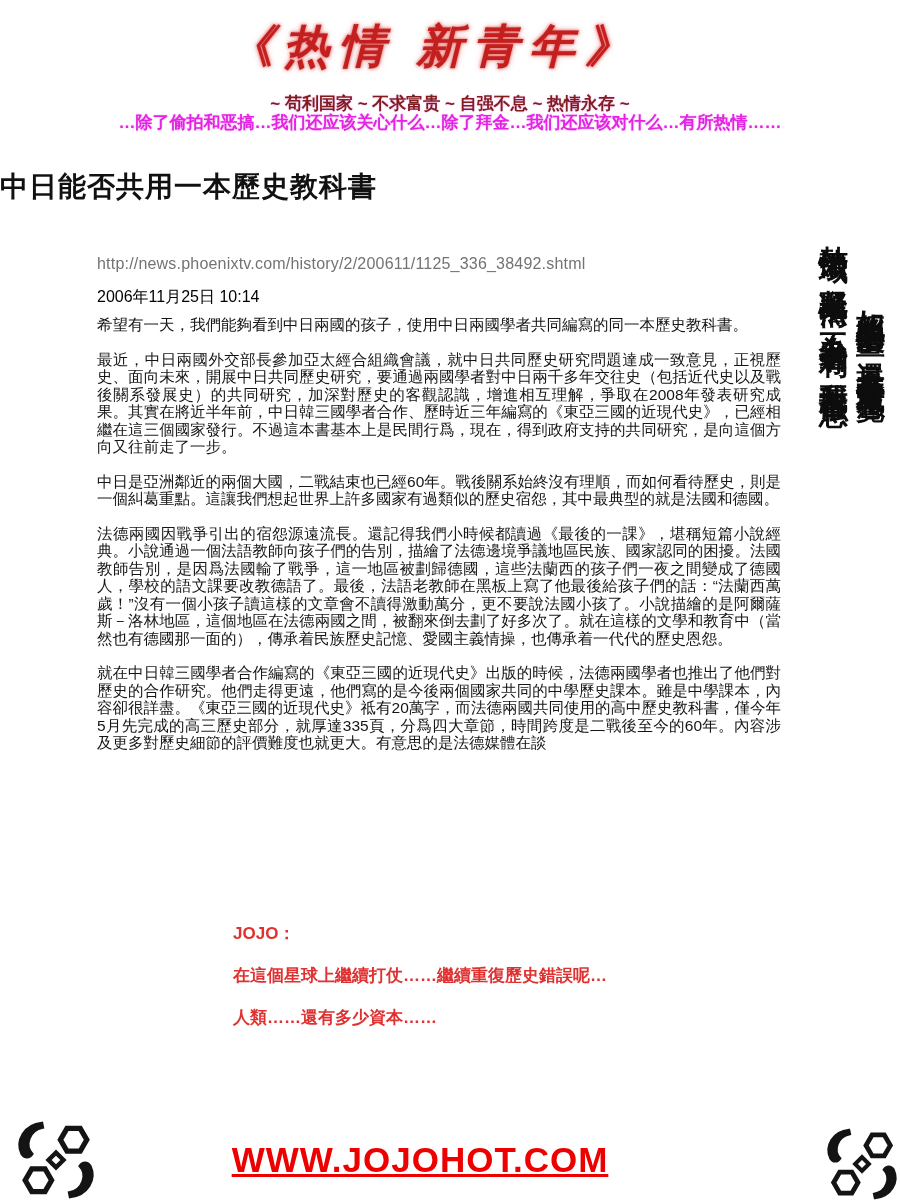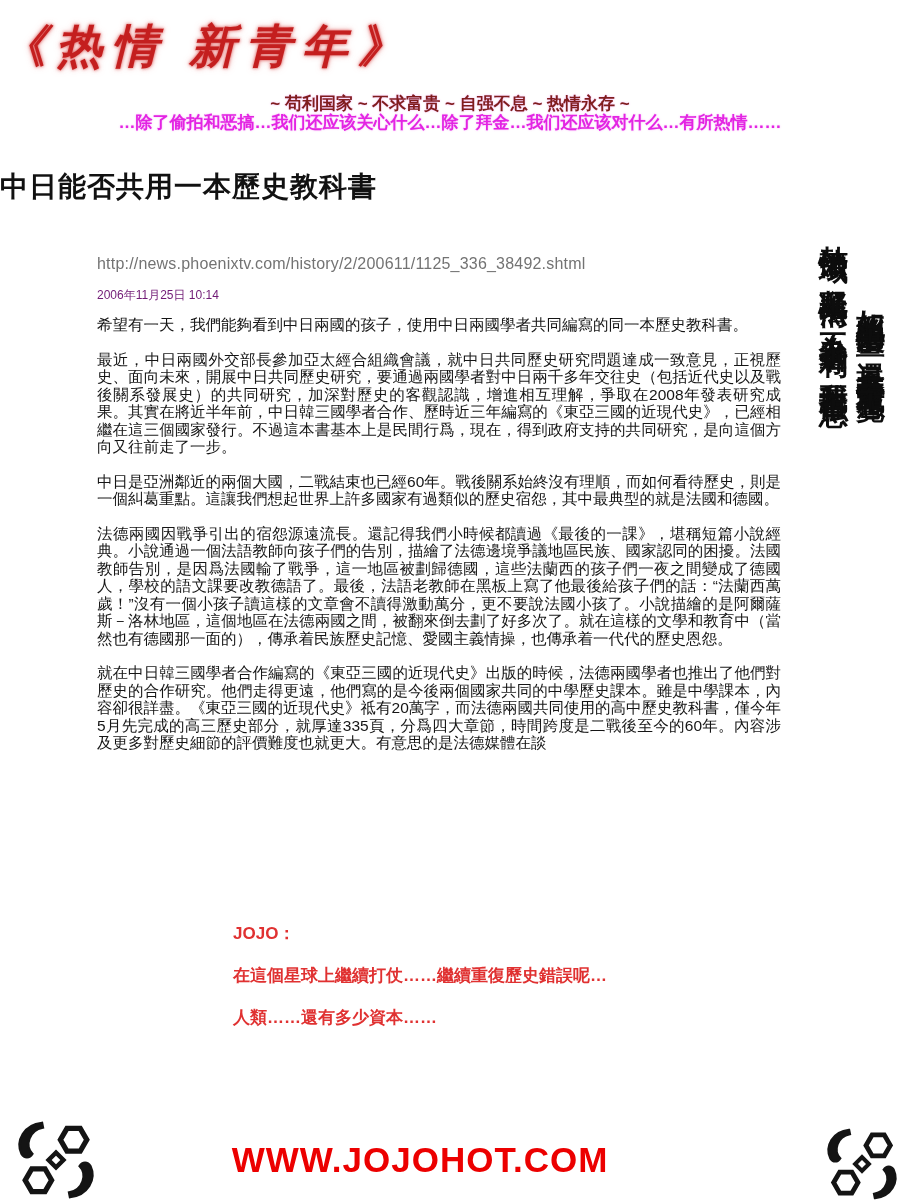--- a/index.html
+++ b/index.html
@@ -6,26 +6,27 @@
   .page{
     position:relative;
     width:900px;height:1200px;
     background:#ffffff;
     overflow:hidden;
     font-family:"Liberation Sans",sans-serif;
   }
   
   .masthead-title{
     position:absolute;top:16px;left:0;width:804px;
-    text-align:left;
+    text-align:center;
     font-family:"Liberation Serif",serif;
     font-style:italic;font-weight:700;
     font-size:46px;letter-spacing:10px;
     color:#c41f1f;
     text-shadow:0 0 3px rgba(214,60,60,.9),0 0 6px rgba(230,120,120,.6);
+    padding-left:32px;
   }
   .motto1{
     position:absolute;top:92px;left:0;width:900px;
     text-align:center;font-weight:700;font-size:17px;
     color:#7f1d1d;text-shadow:0 0 2px rgba(240,120,240,.6);
   }
   .motto2{
     position:absolute;top:111px;left:0;width:900px;
     text-align:center;font-weight:700;font-size:17px;
     color:#e324e3;text-shadow:0 0 2px rgba(240,120,240,.6);
@@ -35,21 +36,21 @@
     position:absolute;top:168px;left:0;width:900px;
     font-weight:900;font-size:28px;
     color:#111;letter-spacing:1px;
   }
   .article-url{
     position:absolute;top:255px;left:97px;
     font-size:16px;color:#737373;letter-spacing:.2px;
   }
   .article-date{
     position:absolute;top:287px;left:97px;
-    font-size:12px;color:#701a75;
+    font-size:16px;color:#000000;
   }
   .article-body{
     position:absolute;top:316px;left:97px;width:684px;
     font-family:Liberation Sans, sans-serif;
     font-size:15.5px;line-height:17.5px;color:#151515;
     text-align:justify;
   }
   .article-body p{margin:0 0 17px 0;}
   
   .vcol{
@@ -66,20 +67,21 @@
     position:absolute;top:922px;left:233px;
     color:#e03131;font-weight:700;font-size:17px;
   }
   .comment div{margin-bottom:19px;}
   
   .footer-site{
     position:absolute;top:1140px;left:0;width:840px;
     text-align:center;
     font-weight:700;font-size:35px;letter-spacing:1px;
     color:#ec0000;
+    text-decoration:underline;
   }
   .ornament{position:absolute;width:88px;height:88px;}
   .ornament-left{left:12px;top:1116px;}
   .ornament-right{left:818px;top:1120px;transform:scale(.92);}
 </style>
 </head>
 <body>
 
 <div class="page">
 

